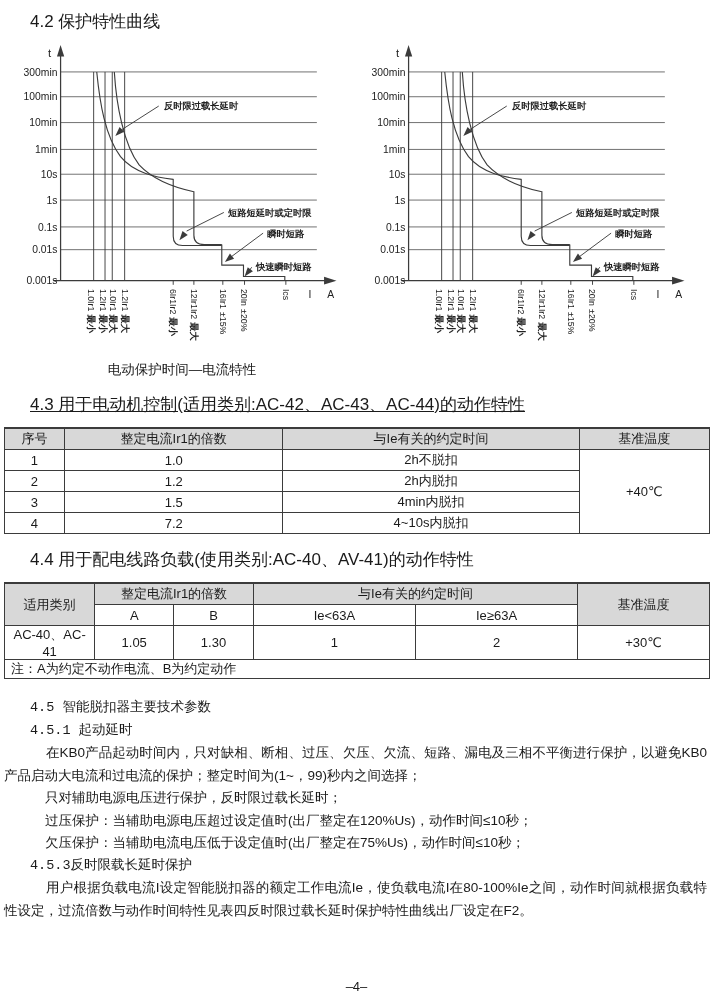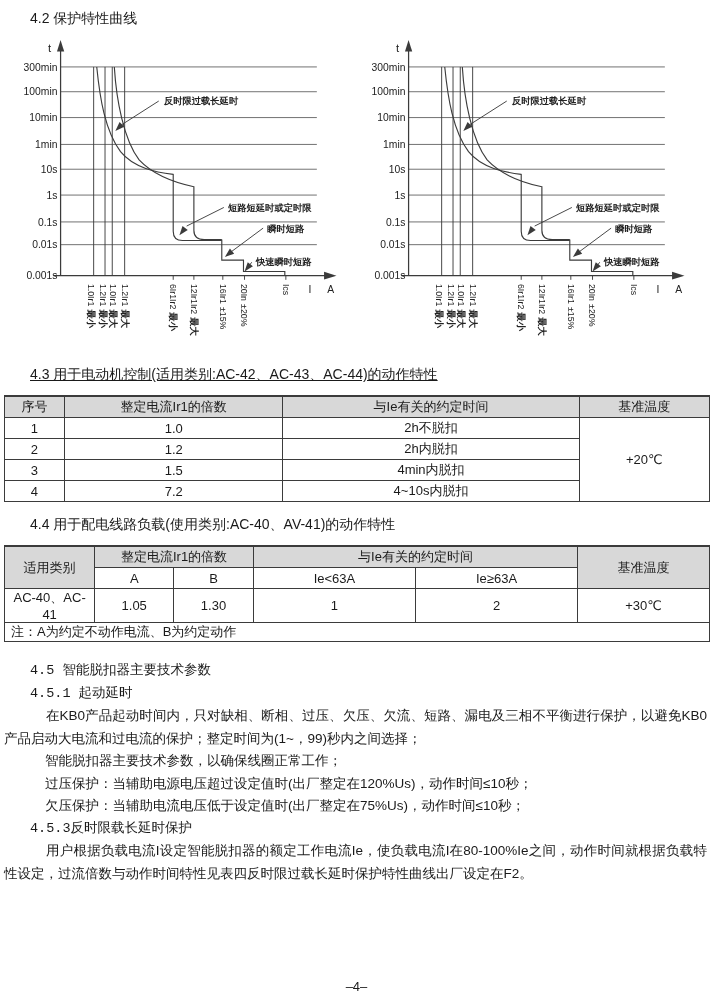--- a/index.html
+++ b/index.html
@@ -1,19 +1,19 @@
 <!DOCTYPE html>
 <html><head>
 <meta charset="utf-8">
 <style>
   html,body{margin:0;padding:0;background:#fff;}
   body{width:713px;height:1008px;position:relative;overflow:hidden;
        font-family:"Liberation Sans","DejaVu Sans",sans-serif;color:#1a1a1a;}
   .page{position:relative;width:713px;height:1008px;}
-  .h-sec{font-size:14px;margin:0 0 0 30px;}
+  .h-sec{font-size:17px;margin:0 0 0 30px;}
   #h42{padding-top:10px;}
   .charts-row{display:flex;gap:12px;margin:10px 0 0 14px;}
   figure.curve-chart{margin:0;width:336px;}
   figcaption{text-align:center;font-size:13.5px;margin-top:4px;}
   #h43{margin-top:14px;text-decoration:underline;}
   #h44{margin-top:14px;}
   table.tbl{border-collapse:collapse;width:706px;margin:11px 0 0 4px;
             font-size:13px;text-align:center;table-layout:fixed;}
   .tbl th,.tbl td{border:1px solid #3b3b3b;height:20px;padding:0 3px;font-weight:normal;overflow:hidden;}
   .tbl{border-top:2px solid #3b3b3b;padding-left:44px;}
@@ -86,20 +86,21 @@
           <polyline points="203,164 167,182" fill="none" stroke="#3b3b3b" stroke-width="0.9"></polyline>
           <polygon points="160,191 162.99953842603006,181.93122008036534 168.05139261723852,185.8604400068608" fill="#3b3b3b"></polygon>
           <text x="207" y="167" font-size="9" font-weight="bold" fill="#222">短路短延时或定时限</text>
           <polyline points="241,184 210,207" fill="none" stroke="#3b3b3b" stroke-width="0.9"></polyline>
           <polygon points="204,212 208.86540143745003,203.78003230830808 212.9625815953027,208.6966484977313" fill="#3b3b3b"></polygon>
           <text x="245" y="188" font-size="9" font-weight="bold" fill="#222">瞬时短路</text>
           <polyline points="230,217 227,221" fill="none" stroke="#3b3b3b" stroke-width="0.9"></polyline>
           <polygon points="223,226 226.1234752377721,216.97315656283857 231.12103561820751,220.97120486718686" fill="#3b3b3b"></polygon>
           <text x="234" y="220" font-size="9" font-weight="bold" fill="#222">快速瞬时短路</text>
         </svg>
+      <figcaption>电动保护时间—电流特性</figcaption>
     </figure>
     <figure class="curve-chart">
       <svg class="curve-svg" width="336" height="310" viewBox="0 0 325 300">
           <line x1="45" y1="28" x2="293" y2="28" stroke="#3b3b3b" stroke-width="0.7"></line>
           <line x1="45" y1="52" x2="293" y2="52" stroke="#3b3b3b" stroke-width="0.7"></line>
           <line x1="45" y1="77" x2="293" y2="77" stroke="#3b3b3b" stroke-width="0.7"></line>
           <line x1="45" y1="103" x2="293" y2="103" stroke="#3b3b3b" stroke-width="0.7"></line>
           <line x1="45" y1="127" x2="293" y2="127" stroke="#3b3b3b" stroke-width="0.7"></line>
           <line x1="45" y1="152" x2="293" y2="152" stroke="#3b3b3b" stroke-width="0.7"></line>
           <line x1="45" y1="178" x2="293" y2="178" stroke="#3b3b3b" stroke-width="0.7"></line>
@@ -170,21 +171,21 @@
         <tr class="hdr">
       <th>序号</th>
       <th>整定电流Ir1的倍数</th>
       <th>与Ie有关的约定时间</th>
       <th>基准温度</th>
     </tr>
     <tr>
       <td>1</td>
       <td>1.0</td>
       <td>2h不脱扣</td>
-      <td rowspan="4">+20℃</td>
+      <td rowspan="4">+40℃</td>
     </tr>
     <tr>
       <td>2</td>
       <td>1.2</td>
       <td>2h内脱扣</td>
     </tr>
     <tr>
       <td>3</td>
       <td>1.5</td>
       <td>4min内脱扣</td>
@@ -232,21 +233,21 @@
     <tr>
       <td colspan="6" class="note">注：A为约定不动作电流、B为约定动作</td>
     </tr>
   </tbody>
     </table>
 
   <div class="text45">
     <p class="hd">4.5 智能脱扣器主要技术参数</p>
     <p class="hd">4.5.1 起动延时</p>
     <p class="para">在KB0产品起动时间内，只对缺相、断相、过压、欠压、欠流、短路、漏电及三相不平衡进行保护，以避免KB0产品启动大电流和过电流的保护；整定时间为(1~，99)秒内之间选择；</p>
-    <p class="ind">智能脱扣器主要技术参数，以确保线圈正常工作；</p>
+    <p class="ind">只对辅助电源电压进行保护，反时限过载长延时；</p>
     <p class="ind">过压保护：当辅助电源电压超过设定值时(出厂整定在120%Us)，动作时间≤10秒；</p>
     <p class="ind">欠压保护：当辅助电流电压低于设定值时(出厂整定在75%Us)，动作时间≤10秒；</p>
     <p class="hd">4.5.3反时限载长延时保护</p>
     <p class="para">用户根据负载电流I设定智能脱扣器的额定工作电流Ie，使负载电流I在80-100%Ie之间，动作时间就根据负载特性设定，过流倍数与动作时间特性见表四反时限过载长延时保护特性曲线出厂设定在F2。</p>
   </div>
 
   <div class="footer">–4–</div>
 </div>
 
 </body></html>

